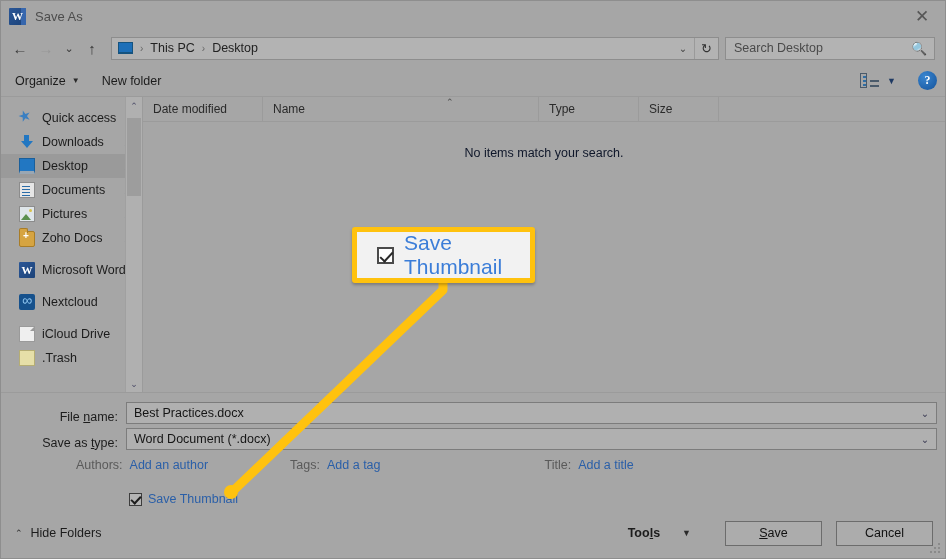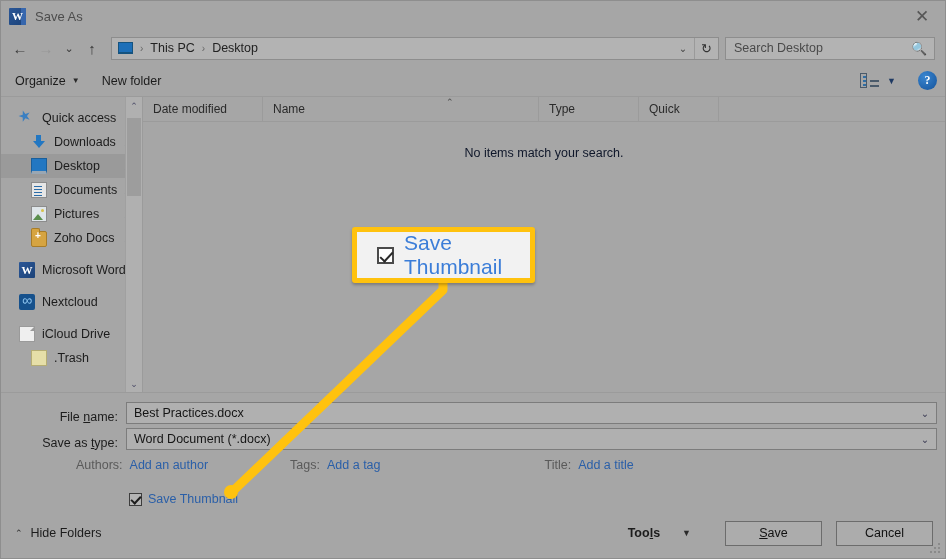--- a/index.html
+++ b/index.html
@@ -224,21 +224,21 @@
   .navitem {
     height: 24px;
     display: flex;
     align-items: center;
     padding-left: 18px;
     position: relative;
     font-size: 12.5px;
     color: #1c1c1c;
     white-space: nowrap;
   }
-  .navitem.indent1 { padding-left: 30px; }
+  .navitem.indent1 { padding-left: 18px; }
   .navitem.selected { background: #9a9a9a; }
   .navitem .ic {
     width: 16px; height: 16px;
     flex: 0 0 16px;
     margin-right: 7px;
     position: relative;
   }
   .navitem .lbl { overflow: hidden; text-overflow: ellipsis; }
   .pin {
     position: absolute;
@@ -717,21 +717,21 @@
         <div id="sb-thumb"></div>
         <div class="arrow down-arrow">⌄</div>
       </div>
     </div>
 
     <div id="list">
       <div id="cols">
         <div class="col date">Date modified</div>
         <div class="col name">Name</div>
         <div class="col type">Type</div>
-        <div class="col size">Quick</div>
+        <div class="col size">Size</div>
         <div class="col rest"></div>
         <div id="sortmark">⌃</div>
       </div>
       <div id="empty-msg">No items match your search.</div>
     </div>
   </div>
 
   <div id="footer">
 
     <div class="frow">

